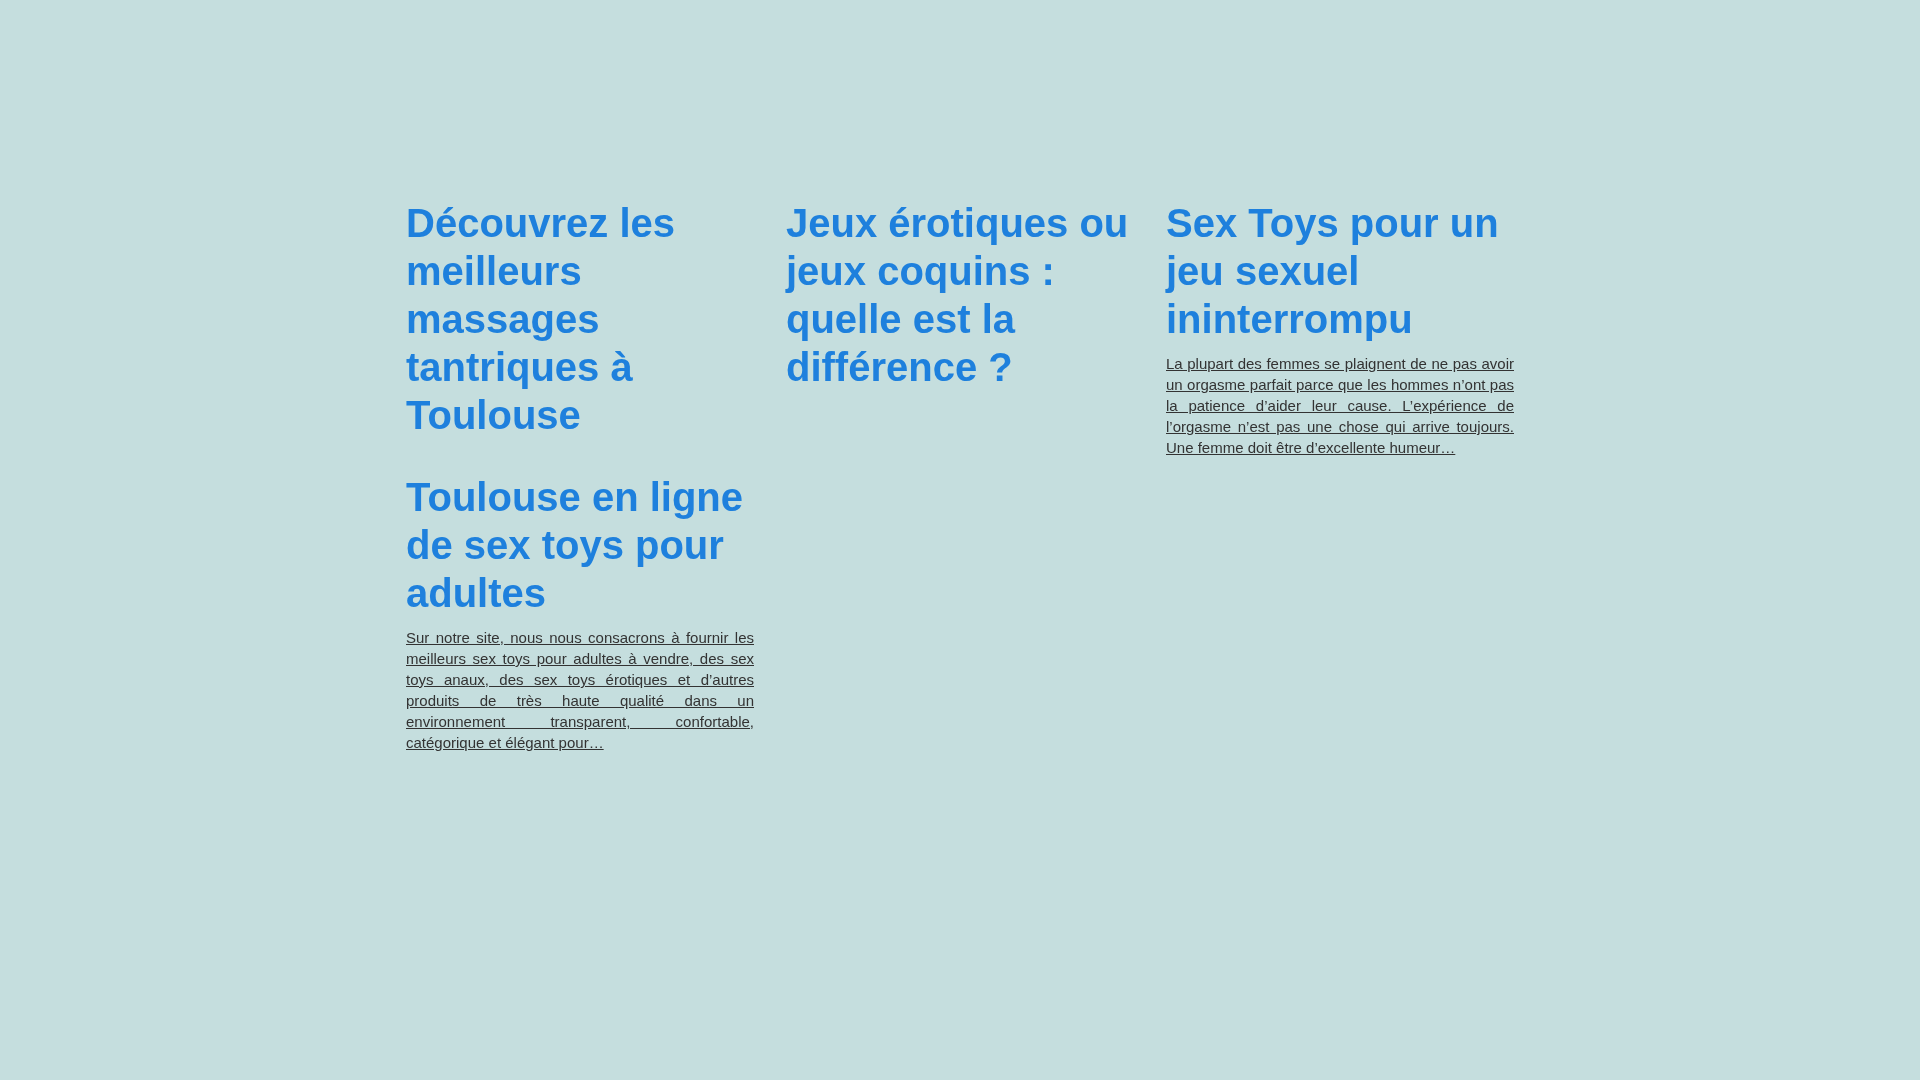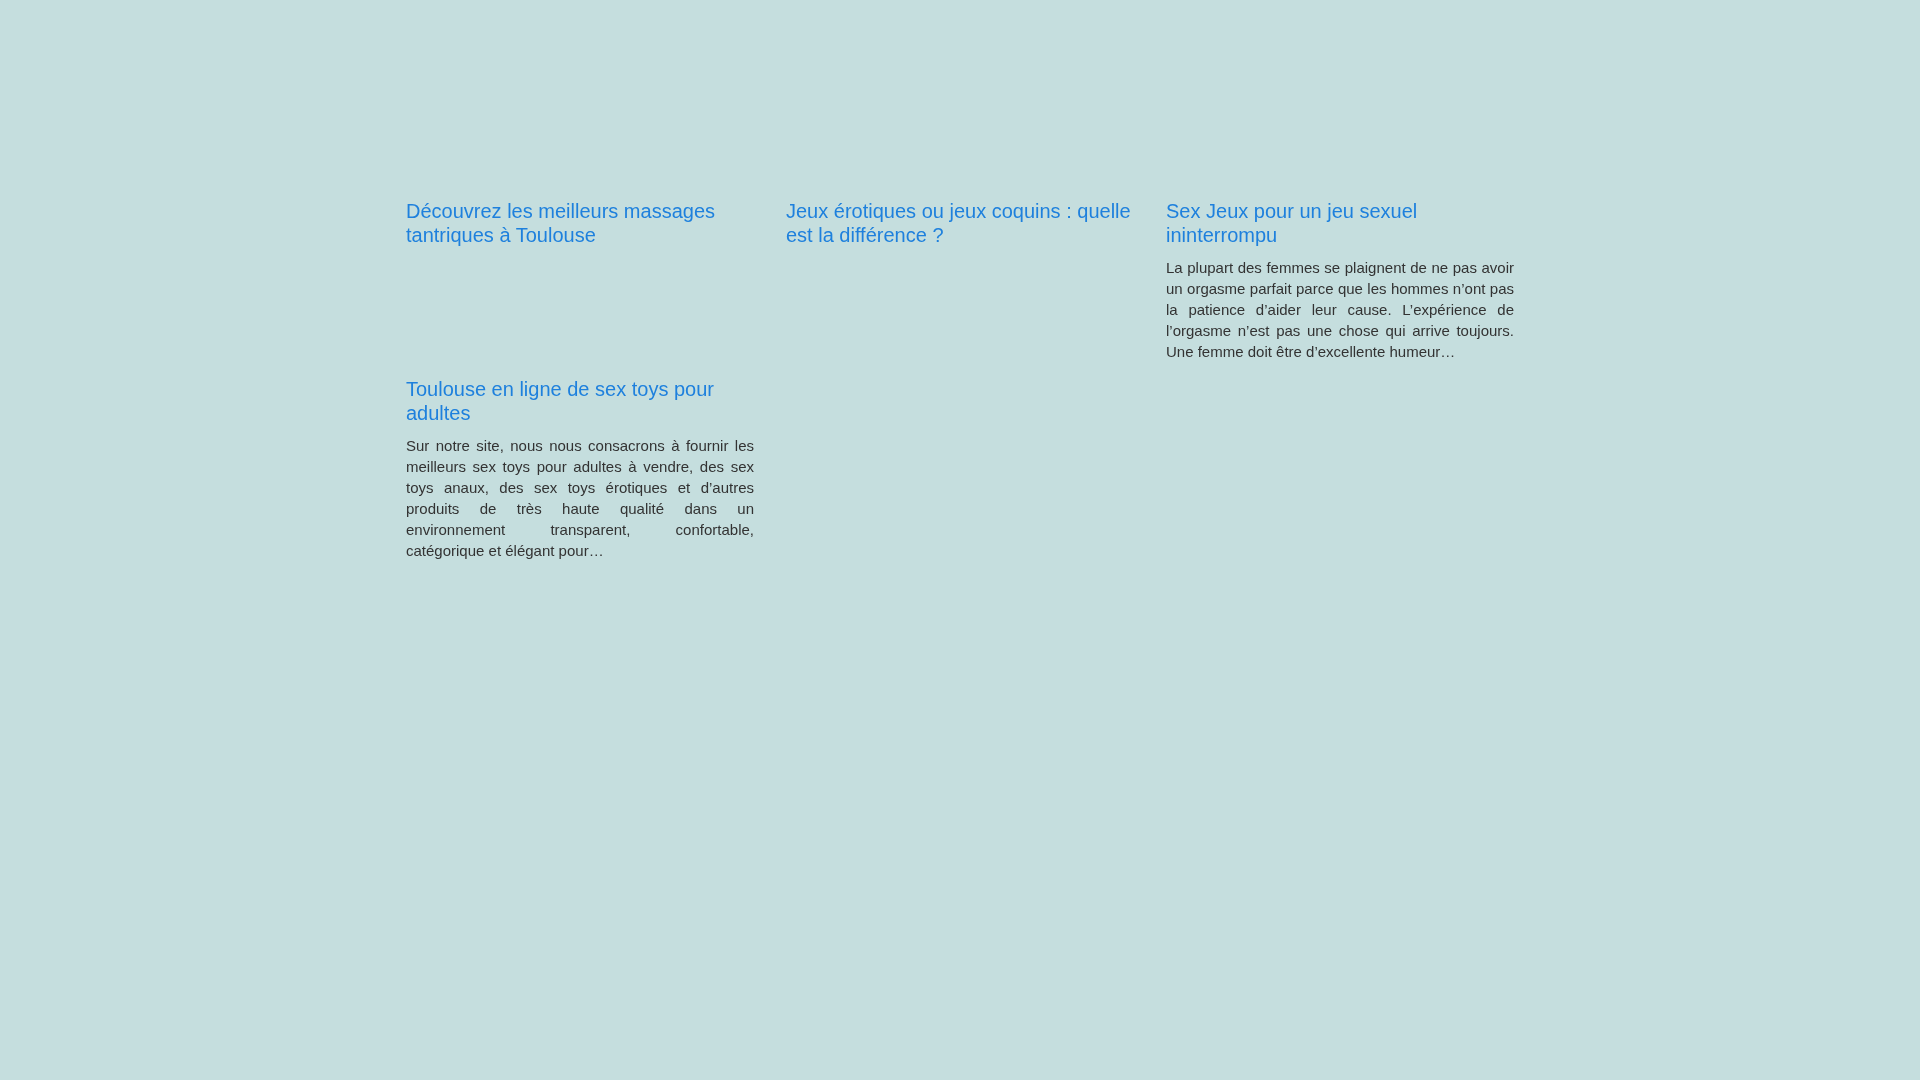--- a/index.html
+++ b/index.html
@@ -22,52 +22,53 @@
   }
   .posts-grid {
     display: grid;
     grid-template-columns: repeat(3, 348px);
     column-gap: 32px;
     row-gap: 15px;
     align-items: start;
   }
   .post { display: block; }
   .post-title {
-    font-size: 20px;
+    font-size: 40px;
     line-height: 1.2;
-    font-weight: 400;
+    font-weight: 700;
     color: var(--accent);
     text-decoration: none;
     display: block;
     margin: 0 0 10px 0;
     cursor: pointer;
   }
   .post-excerpt {
     font-size: 15px;
     line-height: 21px;
     color: var(--text);
     text-align: justify;
+    text-decoration: underline;
   }
 </style>
 </head>
 <body>
 
 <div class="content">
   <div class="posts-grid">
 
     <article class="post">
       <a class="post-title">Découvrez les meilleurs massages tantriques à Toulouse</a>
     </article>
 
     <article class="post">
       <a class="post-title">Jeux érotiques ou jeux coquins : quelle est la différence ?</a>
     </article>
 
     <article class="post">
-      <a class="post-title">Sex Jeux pour un jeu sexuel ininterrompu</a>
+      <a class="post-title">Sex Toys pour un jeu sexuel ininterrompu</a>
       <p class="post-excerpt">La plupart des femmes se plaignent de ne pas avoir un orgasme parfait parce que les hommes n’ont pas la patience d’aider leur cause. L’expérience de l’orgasme n’est pas une chose qui arrive toujours. Une femme doit être d’excellente humeur…</p>
     </article>
 
     <article class="post">
       <a class="post-title">Toulouse en ligne de sex toys pour adultes</a>
       <p class="post-excerpt">Sur notre site, nous nous consacrons à fournir les meilleurs sex toys pour adultes à vendre, des sex toys anaux, des sex toys érotiques et d’autres produits de très haute qualité dans un environnement transparent, confortable, catégorique et élégant pour…</p>
     </article>
 
     <article class="post">
     </article>

